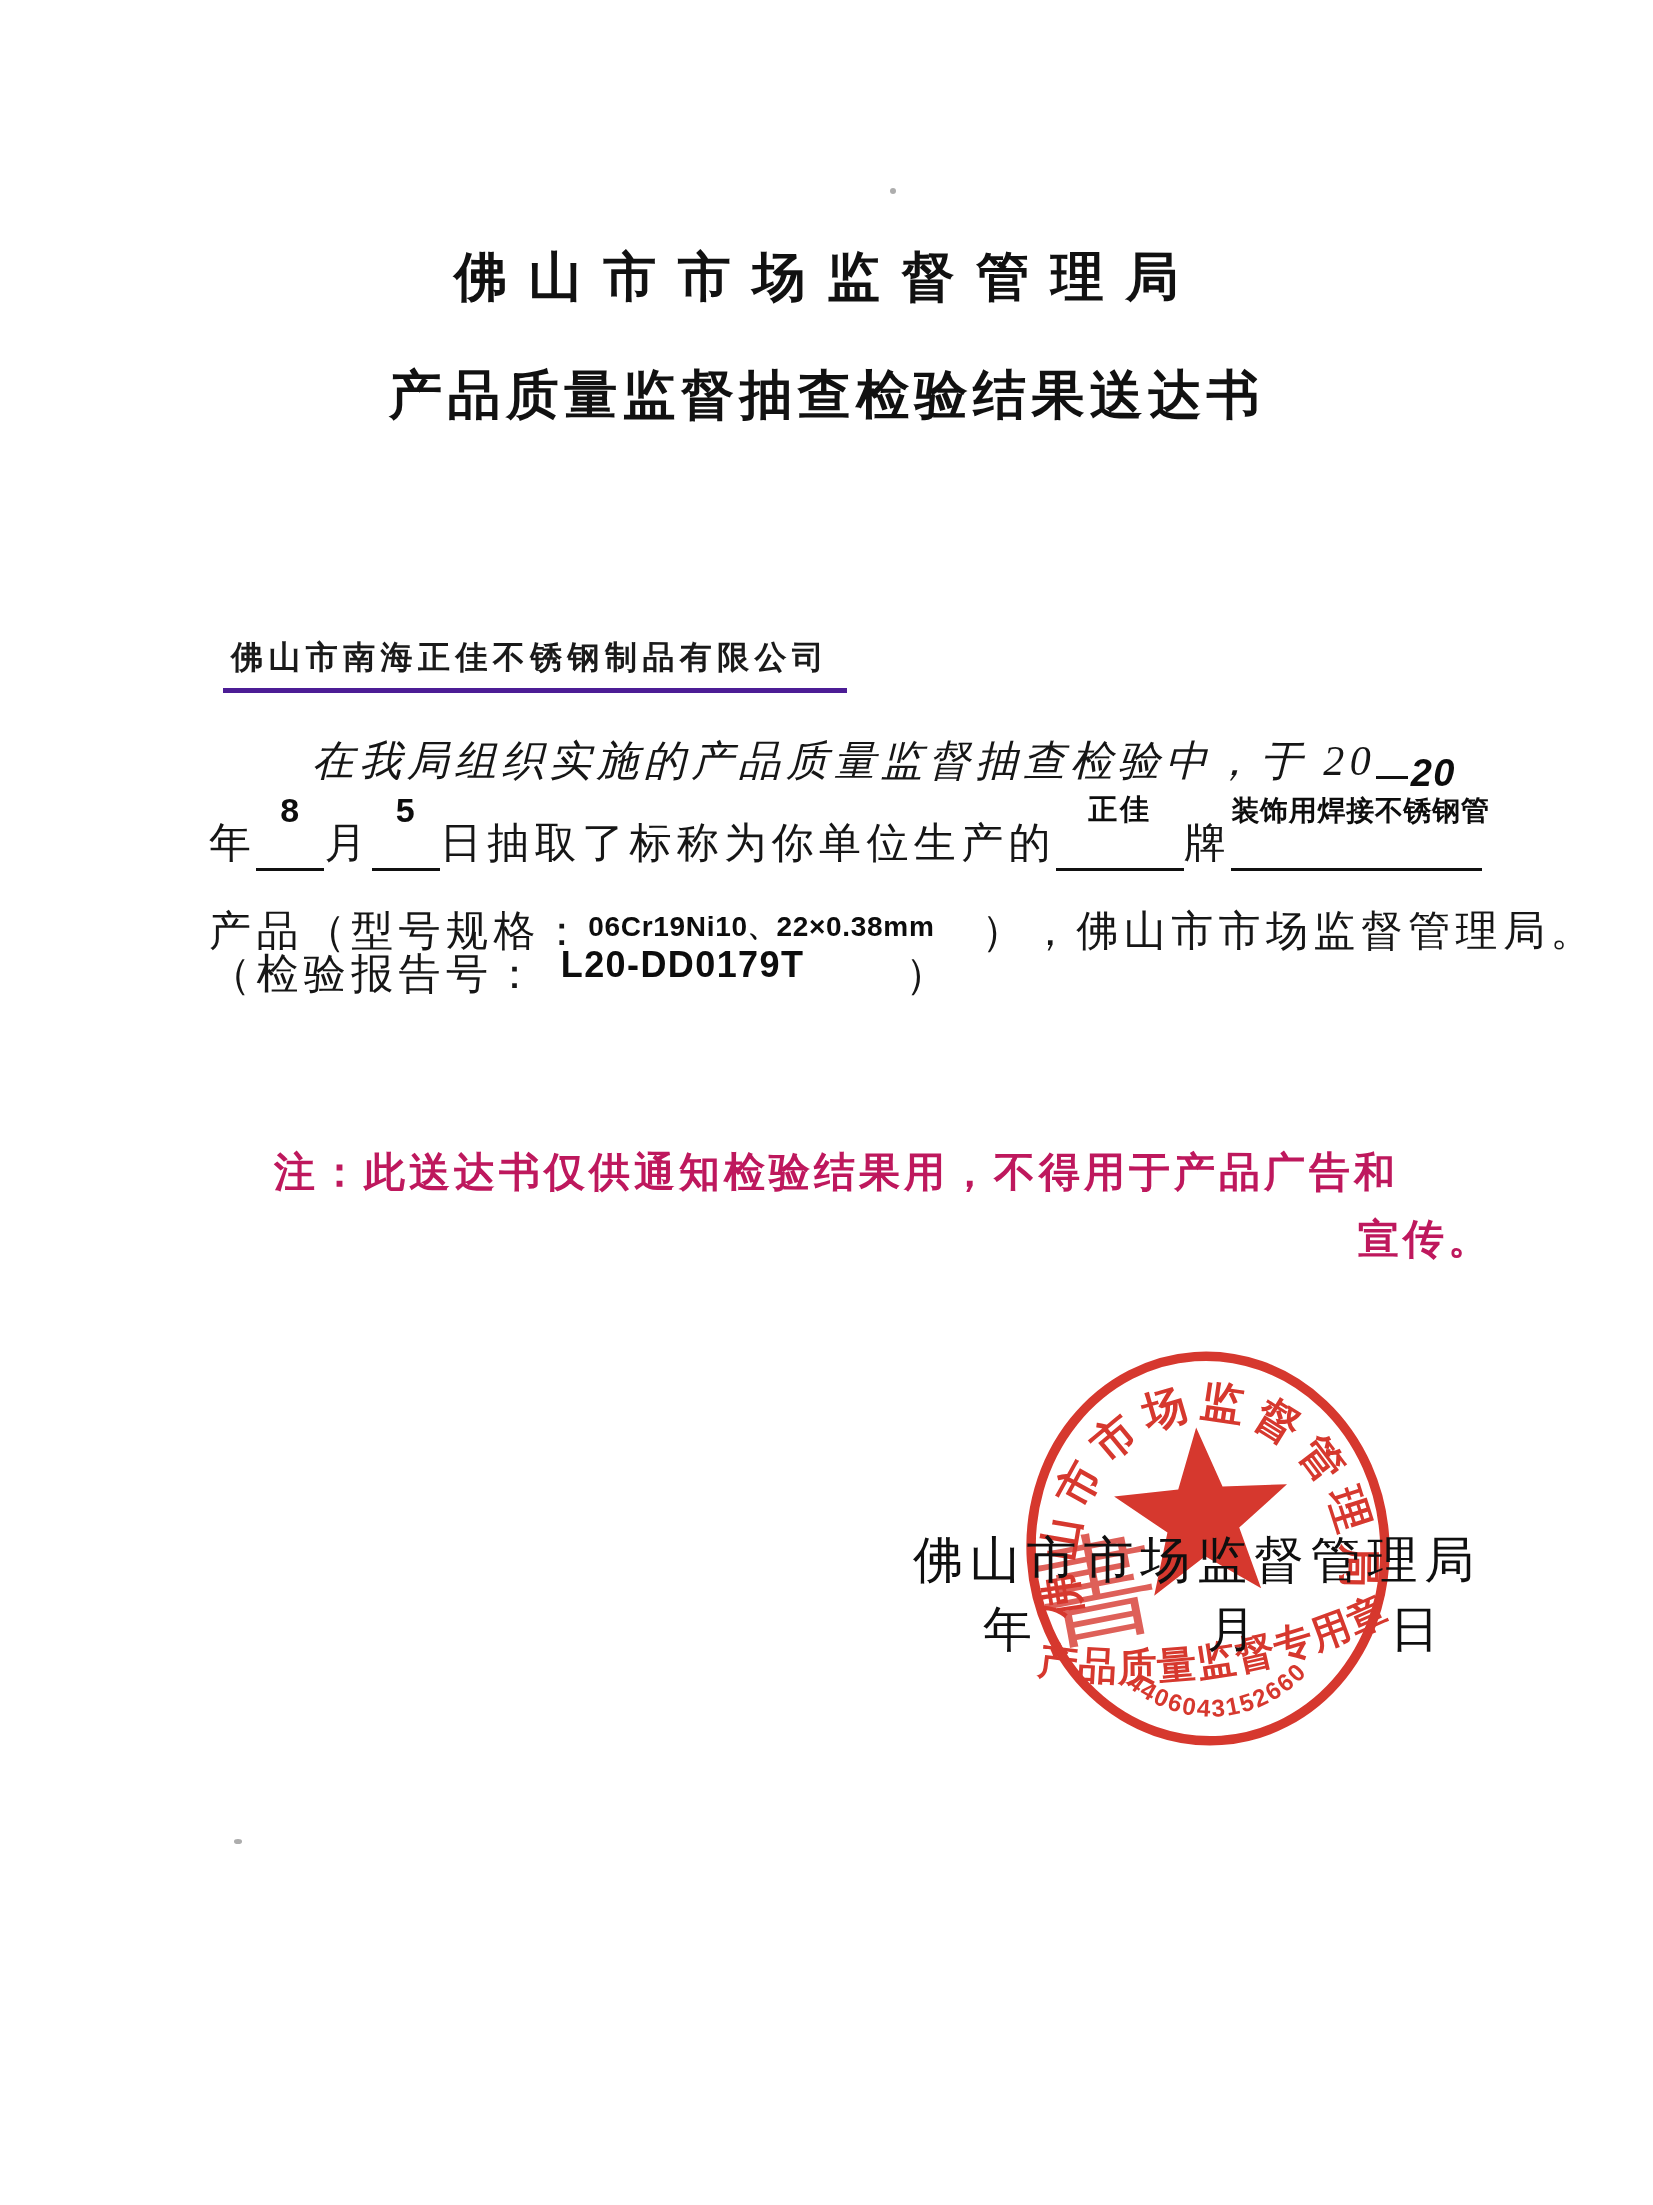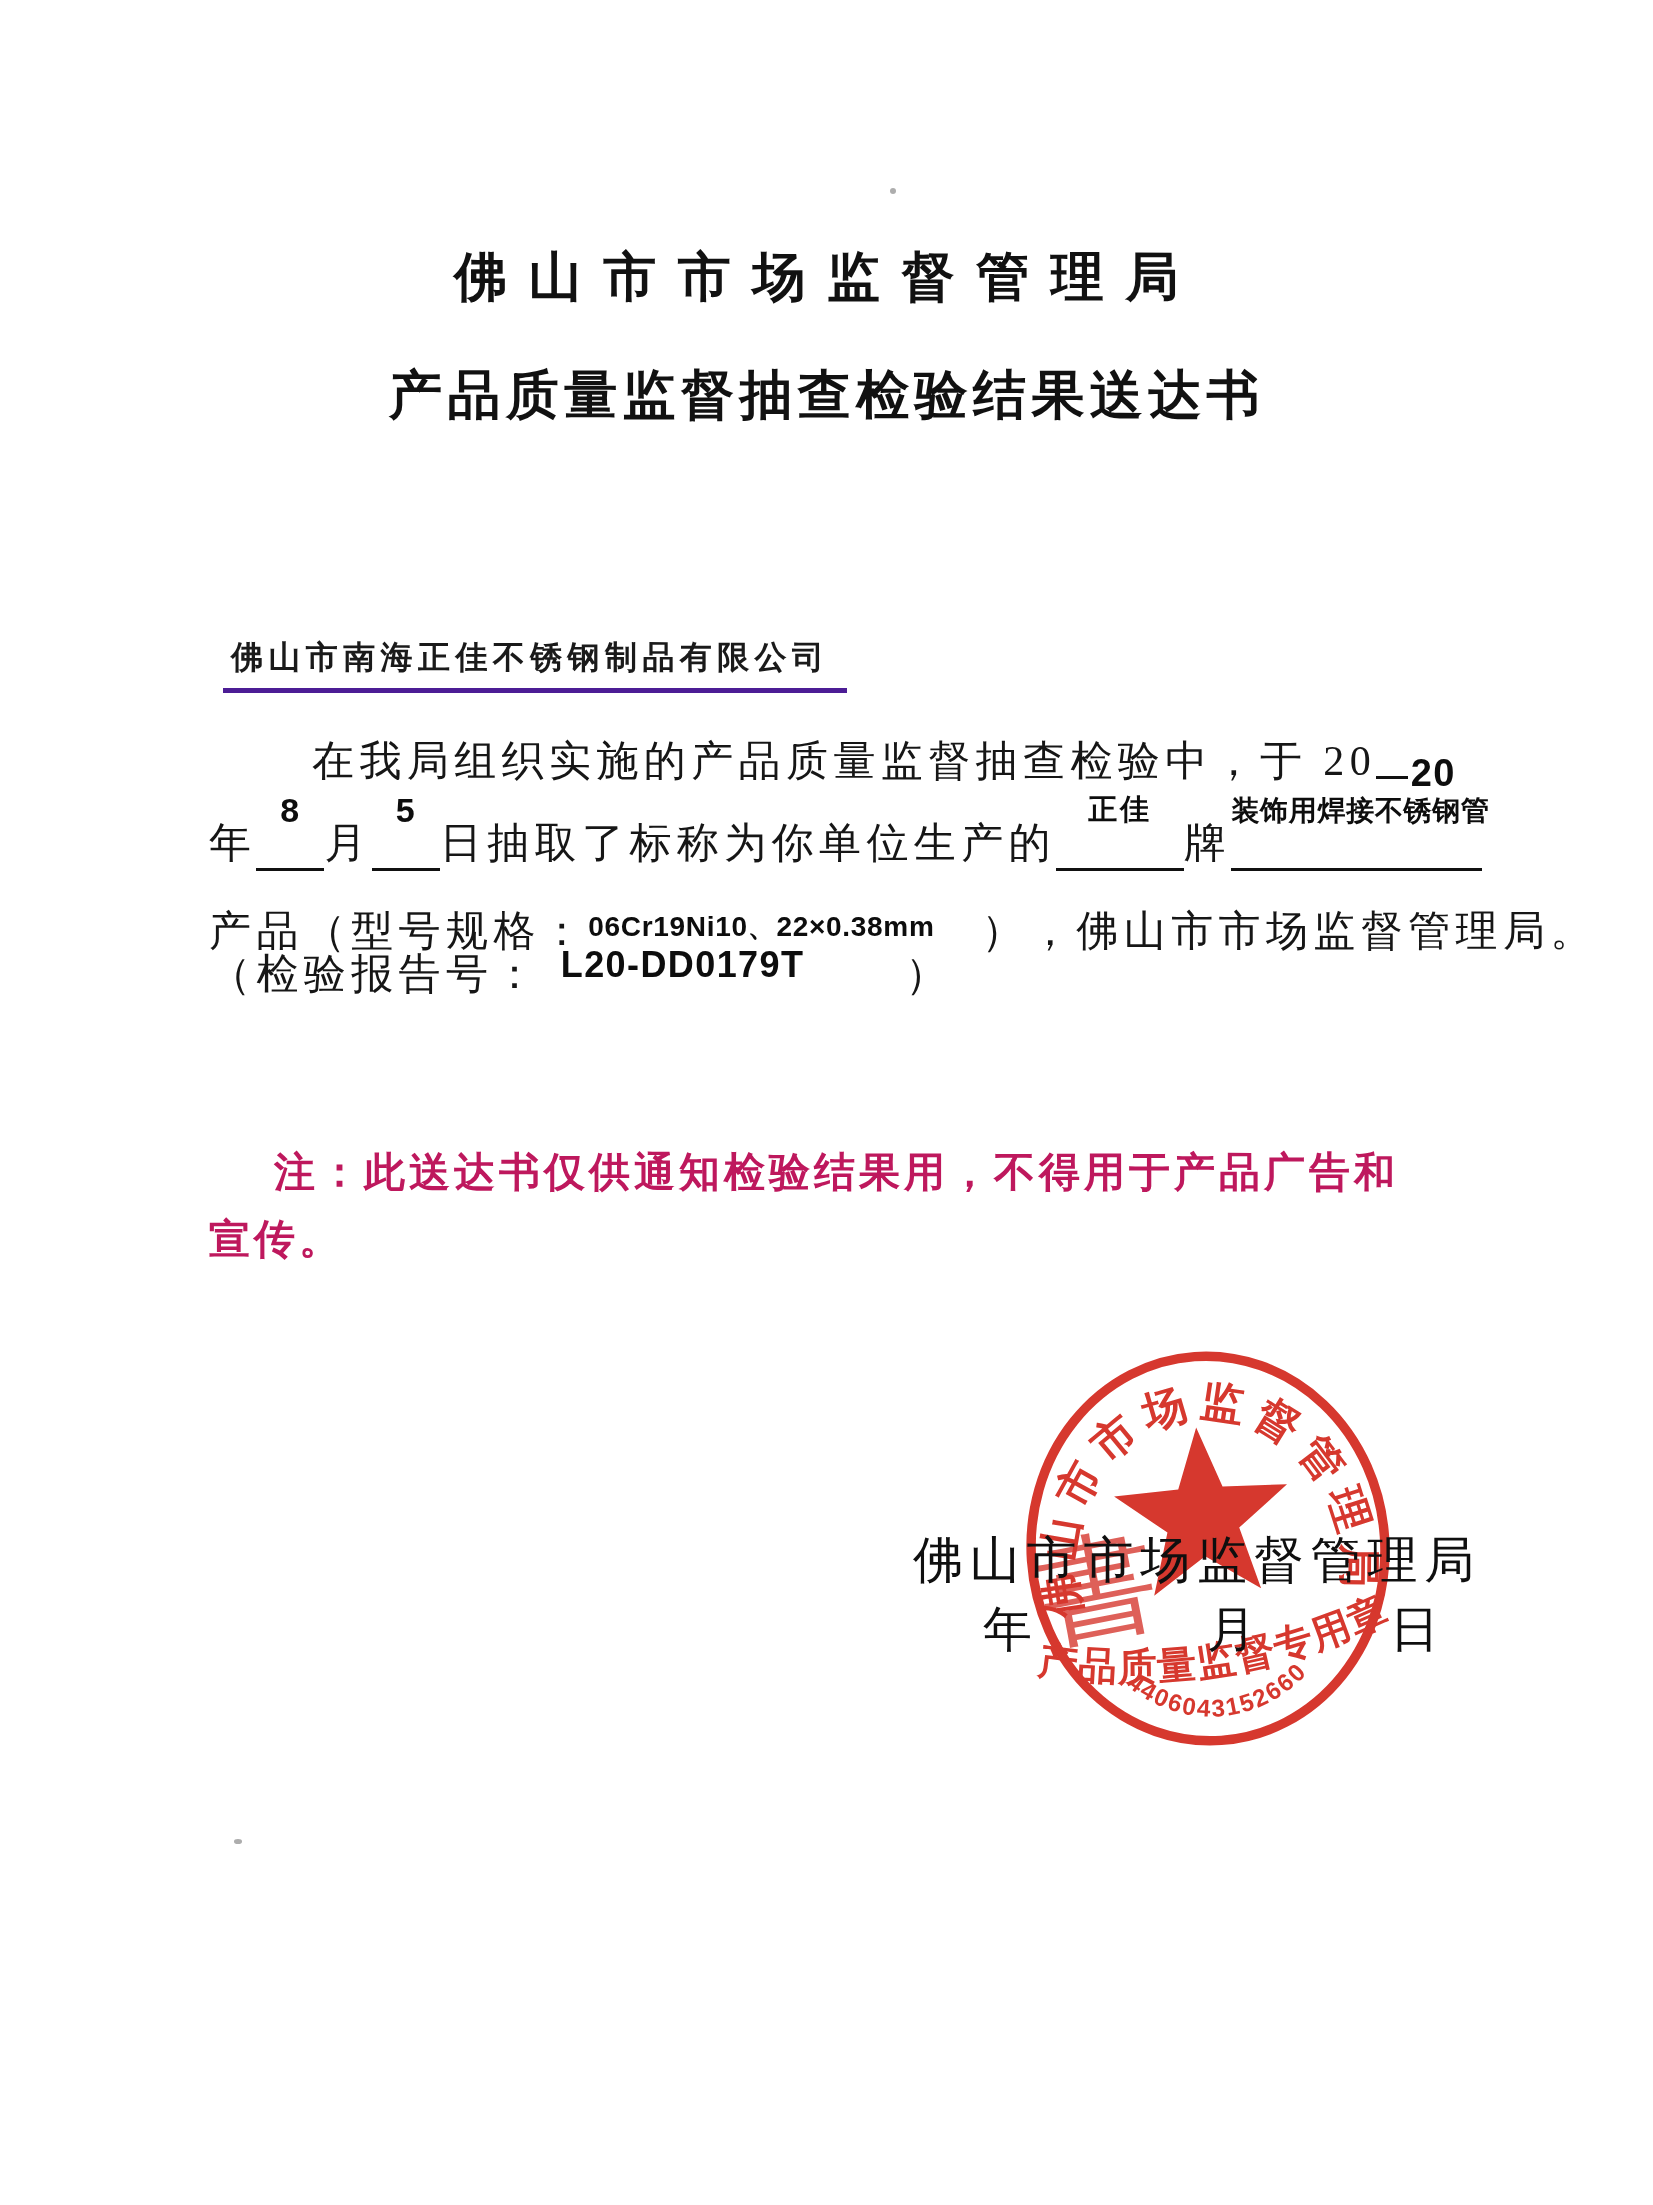--- a/index.html
+++ b/index.html
@@ -21,21 +21,21 @@
   .company{
     left:223px;top:636px;font-size:32px;font-weight:700;letter-spacing:5.4px;
     font-family:"Liberation Sans","DejaVu Sans",sans-serif;
     border-bottom:5px solid #4c1d95;padding:0 17.6px 8px 8px;white-space:nowrap;
   }
   
   .bodyline{
     left:209px;width:1284px;font-size:42px;letter-spacing:5.4px;
     white-space:nowrap;color:#161616;
   }
-  .l1{top:730px;}
+  .l1{top:730px;font-style:italic;}
   .l2{top:815px;}
   .l3{top:903px;}
   .l4{top:946px;}
   .indent{display:inline-block;width:103px;}
   .blank{
     display:inline-block;border-bottom:3.4px solid #111;height:1em;
     text-align:center;position:relative;top:4px;line-height:1em;
   }
   .w48{width:32px;} .w100{width:68px;} .w190{width:128px;} .w372{width:251px;}
   .fill{
@@ -51,21 +51,21 @@
   .report{font-size:36px;position:relative;top:-10.8px;letter-spacing:1.4px;}
   .spacer70{display:inline-block;width:47px;}
   .spacer30{display:inline-block;width:20px;}
   .spacer150{display:inline-block;width:101px;}
   
   .note{
     left:209px;width:1284px;font-size:41px;font-weight:600;letter-spacing:4px;
     white-space:nowrap;color:#be185d;
   }
   .note1{top:1145px;padding-left:65px;}
-  .note2{top:1212px;}
+  .note2{top:1212px;text-align:right;}
   
   .sig-org{
     left:913px;top:1527px;font-size:50px;letter-spacing:6.8px;white-space:nowrap;
     color:#0f0f0f;z-index:5;
   }
   .date-token{top:1597px;font-size:49px;color:#0f0f0f;z-index:5;}
   .d-year{left:983px;}
   .d-month{left:1207px;}
   .d-day{left:1390px;}
   

